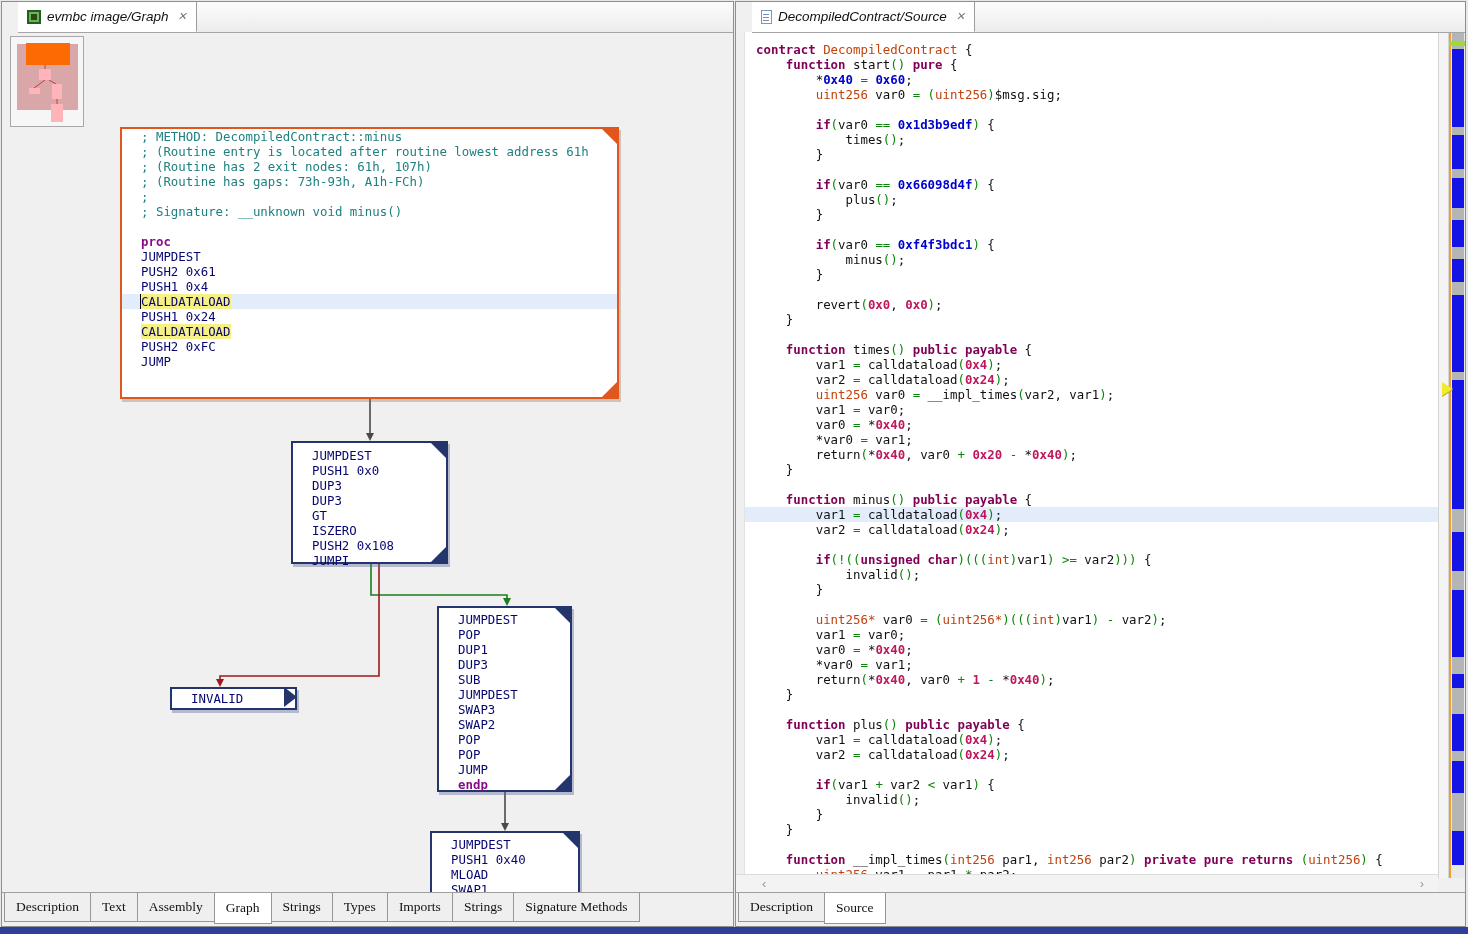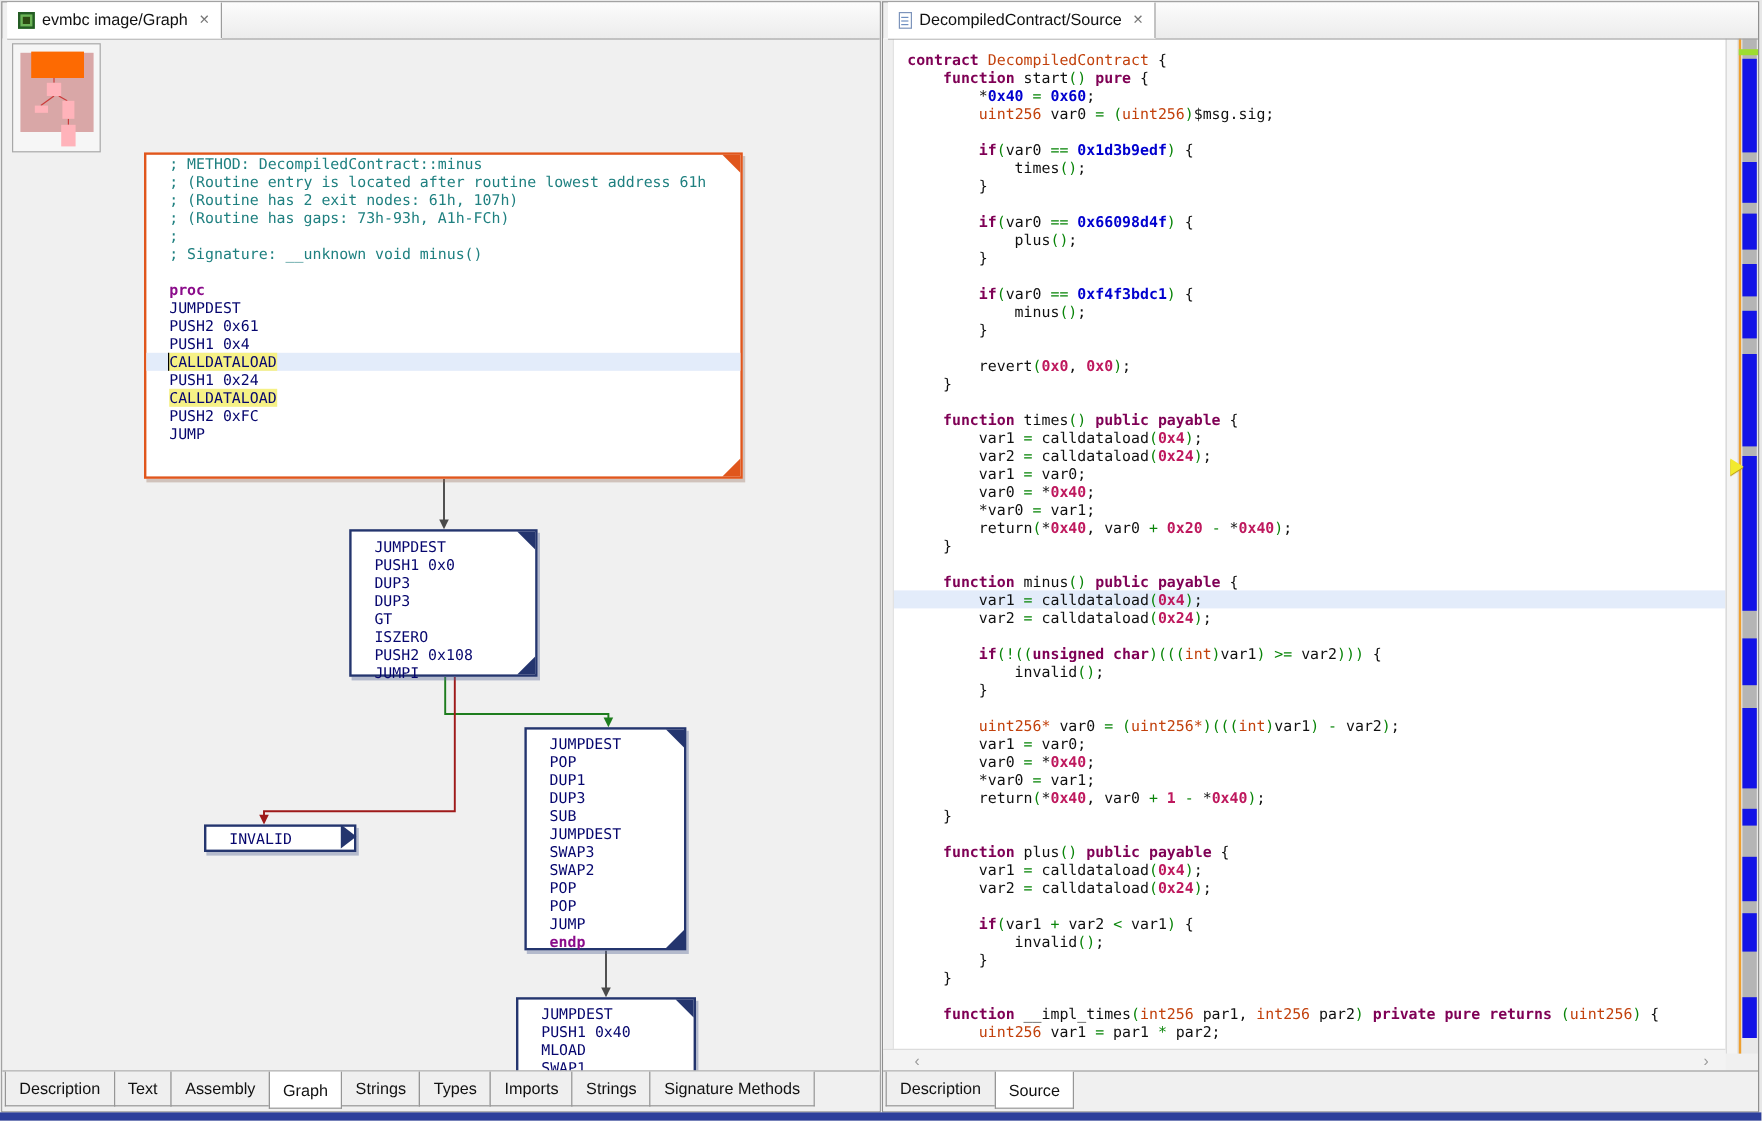--- a/index.html
+++ b/index.html
@@ -1,22 +1,22 @@
 <!DOCTYPE html>
 <html><head>
 <meta charset="utf-8">
 <style>
   html,body{margin:0;padding:0;}
   body{width:1468px;height:934px;background:#e8e8e8;position:relative;overflow:hidden;
        font-family:"Liberation Sans",sans-serif;font-size:13px;color:#1a1a1a;}
   .panel{position:absolute;top:1px;height:926px;background:#f0f0f0;border:1px solid #8f8f8f;box-sizing:border-box;}
   #left-panel{left:1px;width:733px;}
   #right-panel{left:735px;width:731px;}
-  .tabbar{position:absolute;top:0;left:4px;right:0;height:30px;background:linear-gradient(#fcfcfc,#ececec);
-          border-bottom:1px solid #a5a5a5;display:flex;z-index:5;}
+  .tabbar{position:absolute;top:0;left:16px;right:0;height:30px;background:linear-gradient(#fcfcfc,#ececec);
+          border-bottom:1px solid #a5a5a5;display:flex;z-index:5;font-style:italic;}
   .tab{display:flex;align-items:center;gap:6px;padding:0 9px;background:#fff;
        border-right:1px solid #9c9c9c;border-bottom:1px solid #fff;margin-bottom:-1px;height:30px;box-sizing:border-box;}
   .tab .title{font-size:13.5px;color:#111;}
   .close{font-size:11px;color:#777;margin-left:3px;cursor:pointer;}
   
   .icon-chip{width:14px;height:14px;background:#6cb457;border:2px solid #245c24;box-sizing:border-box;position:relative;}
   .icon-chip::after{content:"";position:absolute;left:2px;top:2px;right:2px;bottom:2px;background:#2c4a12;}
   .icon-doc{width:11px;height:14px;background:#fff;border:1px solid #7d94bb;box-sizing:border-box;
             background-image:linear-gradient(#6f8fc0,#6f8fc0),linear-gradient(#6f8fc0,#6f8fc0),linear-gradient(#6f8fc0,#6f8fc0);
             background-size:6px 1px;background-position:1px 3px,1px 6px,1px 9px;background-repeat:no-repeat;}
@@ -43,21 +43,21 @@
   .gl-pe{color:#8a0b8a;font-weight:bold;}
   .gl-blank{}
   .hl-row{background:#e3ecfa;}
   .hl-tok{background:#f6f186;}
   .hl-tok.caret{border-left:1px solid #000;margin-left:-1px;}
   
   #minimap{position:absolute;background:#f6f6f6;border:1px solid #a8a8a8;box-sizing:content-box;}
   #minimap .mrect{position:absolute;}
   
   .btabs{position:absolute;left:0;right:0;bottom:0;height:33px;background:#f0f0f0;
-         border-top:1px solid #9f9f9f;display:flex;align-items:stretch;padding-left:3px;z-index:6;}
+         border-top:1px solid #9f9f9f;display:flex;align-items:stretch;padding-left:3px;z-index:6;font-family:Liberation Serif, serif;}
   .btab{display:flex;align-items:center;padding:0 11px;font-size:13.5px;color:#111;background:#efefef;
         border:1px solid #969696;border-top:none;margin-left:-1px;height:29px;box-sizing:border-box;}
   .btab.sel{background:#fff;height:31px;z-index:2;}
   
   #code-wrap{position:absolute;top:30px;left:0;width:702px;height:846px;background:#fff;overflow:hidden;}
   #left-gutter{position:absolute;left:0;top:0;bottom:0;width:8px;background:#efefef;border-right:1px solid #e2e2e2;}
   #source-code{position:absolute;left:9px;top:10px;right:0;font-family:"DejaVu Sans Mono",monospace;
                font-size:12.4px;line-height:15px;}
   .src-line{height:15px;white-space:pre;padding-left:11px;}
   .src-line.hl{background:#e3ecfa;}
@@ -231,20 +231,21 @@
         <div class="src-line"><span class="c-p">        </span><span class="c-k">if</span><span class="c-o">(</span><span class="c-p">var0 </span><span class="c-o">==</span><span class="c-p"> </span><span class="c-nb">0xf4f3bdc1</span><span class="c-o">)</span><span class="c-p"> {</span></div>
         <div class="src-line"><span class="c-p">            minus</span><span class="c-o">()</span><span class="c-p">;</span></div>
         <div class="src-line"><span class="c-p">        }</span></div>
         <div class="src-line"></div>
         <div class="src-line"><span class="c-p">        revert</span><span class="c-o">(</span><span class="c-ng">0x0</span><span class="c-p">, </span><span class="c-ng">0x0</span><span class="c-o">)</span><span class="c-p">;</span></div>
         <div class="src-line"><span class="c-p">    }</span></div>
         <div class="src-line"></div>
         <div class="src-line"><span class="c-p">    </span><span class="c-k">function</span><span class="c-p"> times</span><span class="c-o">()</span><span class="c-p"> </span><span class="c-k">public</span><span class="c-p"> </span><span class="c-k">payable</span><span class="c-p"> {</span></div>
         <div class="src-line"><span class="c-p">        var1 </span><span class="c-o">=</span><span class="c-p"> calldataload</span><span class="c-o">(</span><span class="c-ng">0x4</span><span class="c-o">)</span><span class="c-p">;</span></div>
         <div class="src-line"><span class="c-p">        var2 </span><span class="c-o">=</span><span class="c-p"> calldataload</span><span class="c-o">(</span><span class="c-ng">0x24</span><span class="c-o">)</span><span class="c-p">;</span></div>
+        <div class="src-line"><span class="c-p">        </span><span class="c-t">uint256</span><span class="c-p"> var0 </span><span class="c-o">=</span><span class="c-p"> __impl_times</span><span class="c-o">(</span><span class="c-p">var2, var1</span><span class="c-o">)</span><span class="c-p">;</span></div>
         <div class="src-line"><span class="c-p">        var1 </span><span class="c-o">=</span><span class="c-p"> var0;</span></div>
         <div class="src-line"><span class="c-p">        var0 </span><span class="c-o">=</span><span class="c-p"> *</span><span class="c-ng">0x40</span><span class="c-p">;</span></div>
         <div class="src-line"><span class="c-p">        *var0 </span><span class="c-o">=</span><span class="c-p"> var1;</span></div>
         <div class="src-line"><span class="c-p">        return</span><span class="c-o">(</span><span class="c-p">*</span><span class="c-ng">0x40</span><span class="c-p">, var0 </span><span class="c-o">+</span><span class="c-p"> </span><span class="c-ng">0x20</span><span class="c-p"> </span><span class="c-o">-</span><span class="c-p"> *</span><span class="c-ng">0x40</span><span class="c-o">)</span><span class="c-p">;</span></div>
         <div class="src-line"><span class="c-p">    }</span></div>
         <div class="src-line"></div>
         <div class="src-line"><span class="c-p">    </span><span class="c-k">function</span><span class="c-p"> minus</span><span class="c-o">()</span><span class="c-p"> </span><span class="c-k">public</span><span class="c-p"> </span><span class="c-k">payable</span><span class="c-p"> {</span></div>
         <div class="src-line hl"><span class="c-p">        var1 </span><span class="c-o">=</span><span class="c-p"> calldataload</span><span class="c-o">(</span><span class="c-ng">0x4</span><span class="c-o">)</span><span class="c-p">;</span></div>
         <div class="src-line"><span class="c-p">        var2 </span><span class="c-o">=</span><span class="c-p"> calldataload</span><span class="c-o">(</span><span class="c-ng">0x24</span><span class="c-o">)</span><span class="c-p">;</span></div>
         <div class="src-line"></div>

